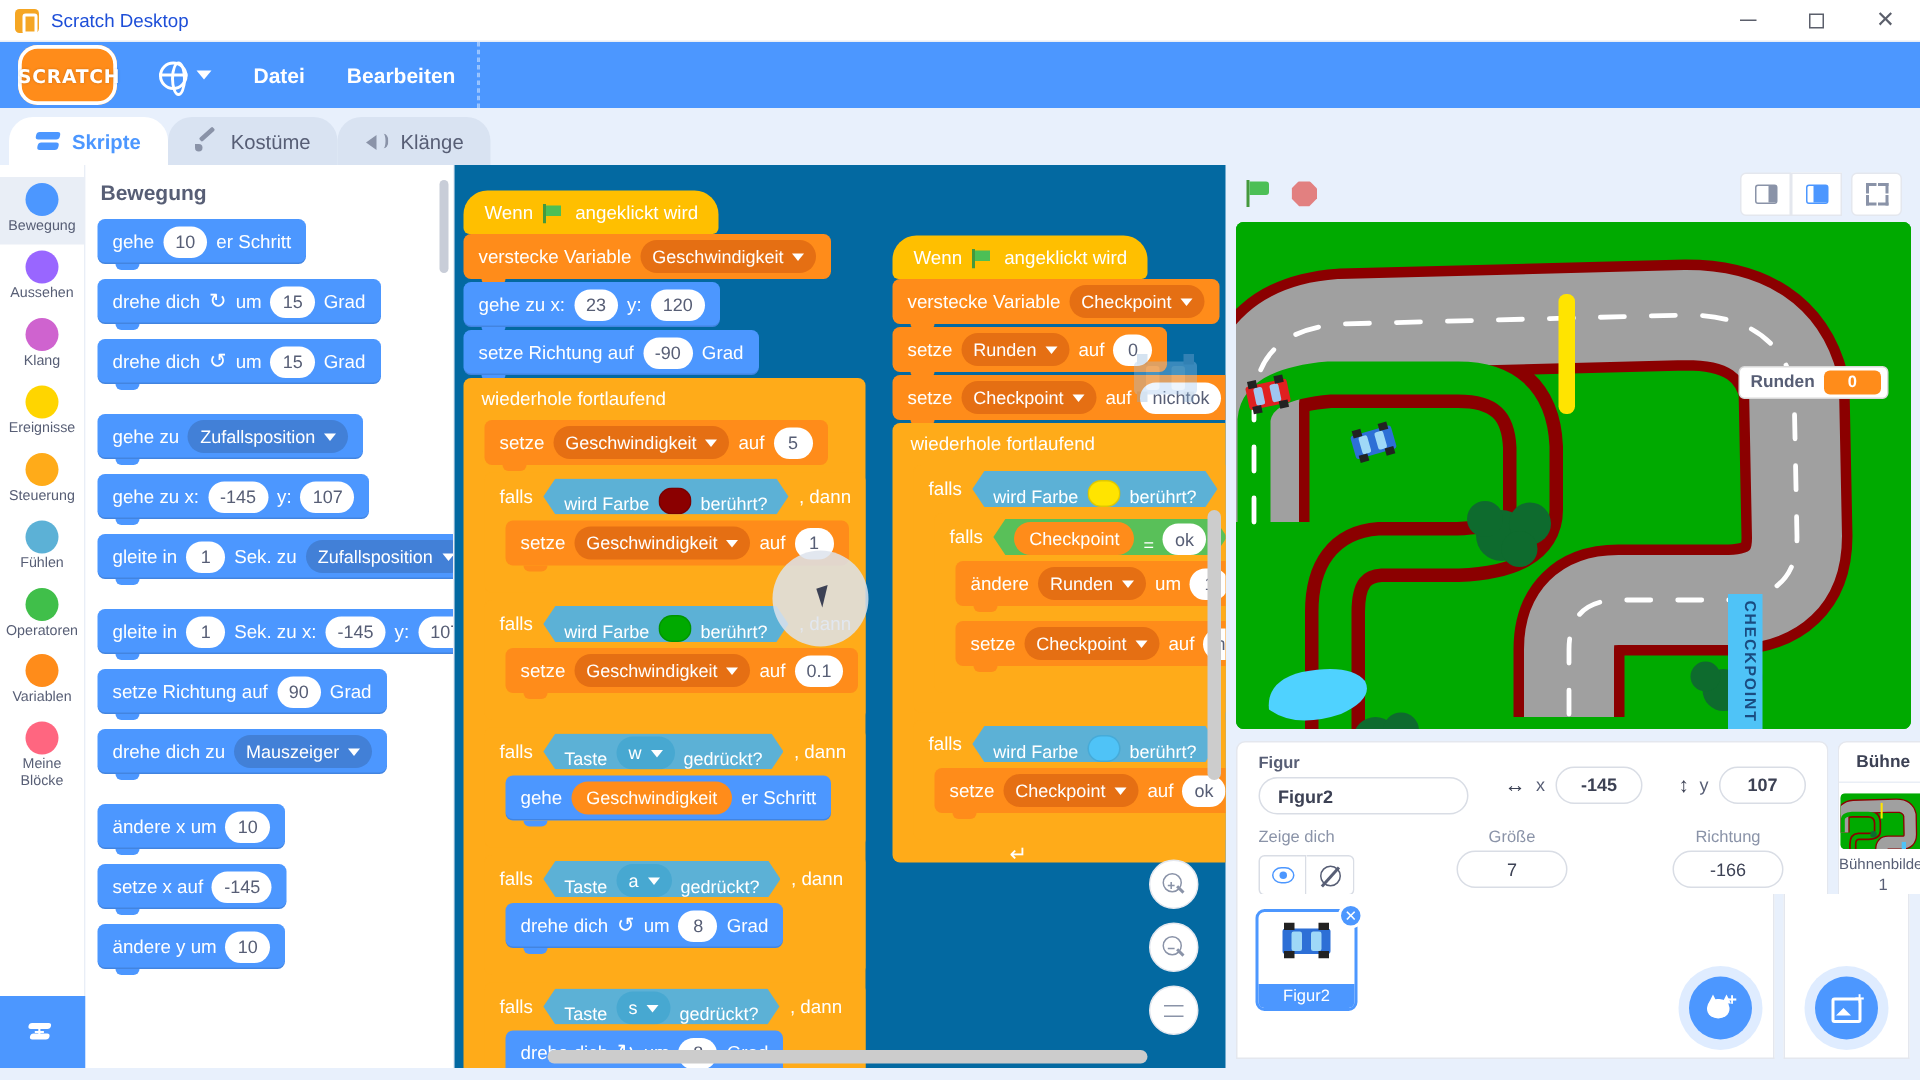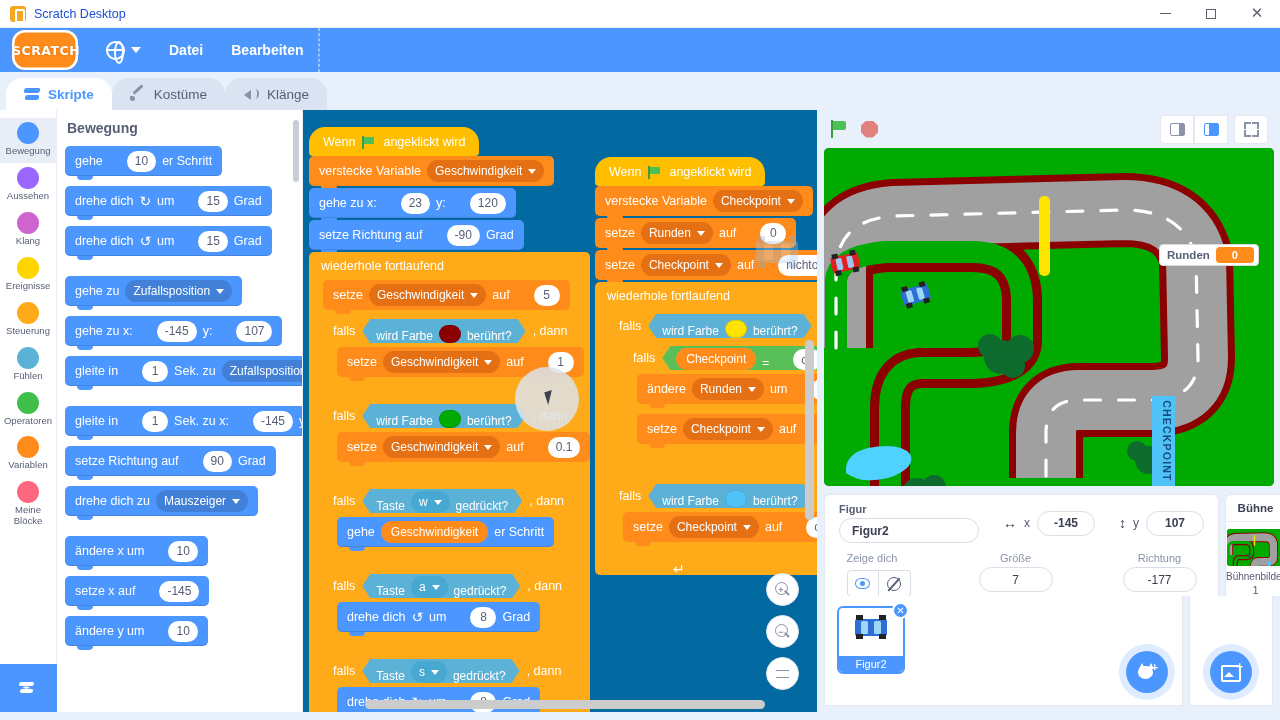--- a/index.html
+++ b/index.html
@@ -137,21 +137,21 @@
     min-height:30px;padding:0 10px;border-radius:5px;
     color:#fff;font-size:12.5px;position:relative;margin-bottom:10px;
     white-space:nowrap;
   }
   .blk.motion{background:#4c97ff;box-shadow:inset 0 -1px 0 rgba(0,0,0,.12);}
   .blk.variables{background:#ff8c1a;}
   .blk .notch-t, .blk .notch-b{position:absolute;left:12px;width:16px;height:4px;background:inherit;}
   .blk .notch-b{bottom:-4px;border-radius:0 0 4px 4px;}
   .oval{
     background:#fff;color:#575e75;border-radius:11px;min-width:26px;height:21px;
-    display:inline-flex;align-items:center;justify-content:center;padding:0 8px;font-size:12px;margin-left:18px;
+    display:inline-flex;align-items:center;justify-content:center;padding:0 8px;font-size:12px;
   }
   .drop{
     border-radius:11px;height:22px;display:inline-flex;align-items:center;gap:6px;
     padding:0 8px;font-size:12px;color:#fff;
   }
   .drop.motion{background:#4280d7;}
   .drop.variables{background:#e56f13;}
   .drop.sensing{background:#47a8d1;}
   .drop .dc{width:0;height:0;border-left:4px solid transparent;border-right:4px solid transparent;border-top:5px solid #fff;}
   .bool{
@@ -248,21 +248,21 @@
     background:#ff8c1a;color:#fff;border-radius:4px;min-width:38px;height:16px;
     display:flex;align-items:center;justify-content:center;font-size:11px;
   }
 
   
   .below{display:flex;gap:0;padding:8px 7px 0 7px;height:110px;}
   .spriteinfo{
     flex:1;background:#fff;border-radius:6px 6px 0 0;border:1px solid #e4e7ee;border-bottom:none;
     padding:8px 14px;position:relative;
   }
-  .si-row{display:flex;align-items:center;gap:0;justify-content:center;}
+  .si-row{display:flex;align-items:center;gap:0;}
   .si-field{display:flex;flex-direction:column;gap:3px;}
   .si-lbl{font-size:11px;font-weight:bold;color:#575e75;}
   .si-lbl.soft{font-weight:normal;color:#8a93a8;}
   .si-input{
     background:#fff;border:1px solid #d9dde5;border-radius:13px;height:25px;
     display:flex;align-items:center;padding:0 12px;font-size:12px;color:#3c4154;font-weight:bold;
   }
   .si-input.wide{width:140px;}
   .si-input.num{width:58px;justify-content:center;}
   .si-input.num2{width:74px;justify-content:center;font-weight:normal;}
@@ -926,21 +926,21 @@
                   <span class="eyeoff"></span>
                 </div>
             </div>
           </div>
           <div class="si-field" style="margin-left:68px;align-items:center;">
             <div class="si-lbl soft">Größe</div>
             <div class="si-input num2">7</div>
           </div>
           <div class="si-field" style="margin-left:70px;align-items:center;">
             <div class="si-lbl soft">Richtung</div>
-            <div class="si-input num2">-177</div>
+            <div class="si-input num2">-166</div>
           </div>
         </div>
       </div>
 
       <div class="stagepanel">
         <div class="sp-title">Bühne</div>
         <div class="sp-div"></div>
         <div class="sp-thumb">
           <svg width="56" height="44" viewBox="0 0 450 338" preserveAspectRatio="none">
             <rect width="450" height="338" fill="#00aa00"></rect>

